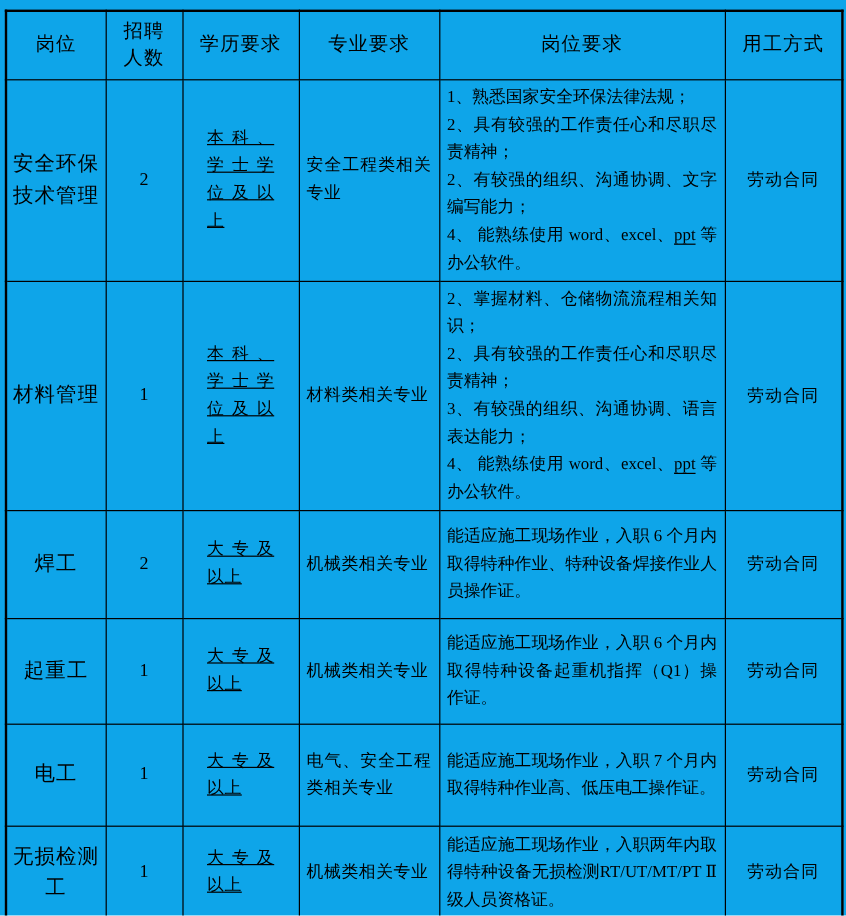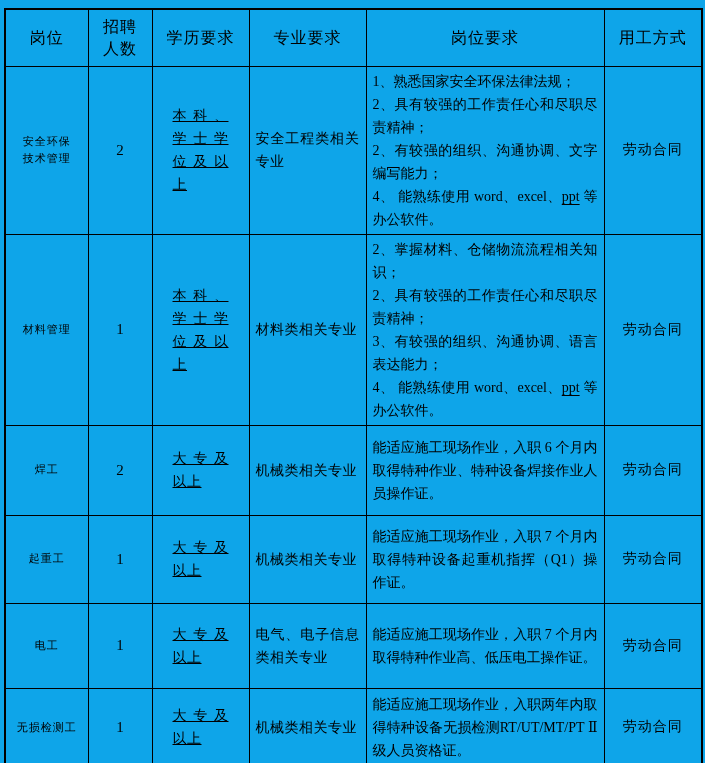--- a/index.html
+++ b/index.html
@@ -39,21 +39,21 @@
     font-size:16px;
     text-align:center;
     padding:2px 13px;
     line-height:1.35;
     letter-spacing:1px;
   }
   td{font-size:14px;}
   .c-pos{
     text-align:center;
     padding:2px 3px;
-    font-size:11px;
+    font-size:17px;
     letter-spacing:1px;
     white-space:pre-line;
     line-height:1.55;
   }
   .c-count{
     text-align:center;
     font-size:15px;
   }
   .c-edu{
     text-align:justify;
@@ -150,29 +150,29 @@
             <div class="req-line">能适应施工现场作业，入职 6 个月内取得特种作业、特种设备焊接作业人员操作证。</div>
           </td>
           <td class="c-emp">劳动合同</td>
         </tr>
         <tr style="height: 88px;">
           <td class="c-pos">起重工</td>
           <td class="c-count">1</td>
           <td class="c-edu">大专及以上</td>
           <td class="c-major">机械类相关专业</td>
           <td class="c-req">
-            <div class="req-line">能适应施工现场作业，入职 7 个月内取得特种设备起重机指挥（Q1）操作证。</div>
+            <div class="req-line">能适应施工现场作业，入职 6 个月内取得特种设备起重机指挥（Q1）操作证。</div>
           </td>
           <td class="c-emp">劳动合同</td>
         </tr>
         <tr style="height: 85px;">
           <td class="c-pos">电工</td>
           <td class="c-count">1</td>
           <td class="c-edu">大专及以上</td>
-          <td class="c-major">电气、电子信息类相关专业</td>
+          <td class="c-major">电气、安全工程类相关专业</td>
           <td class="c-req">
             <div class="req-line">能适应施工现场作业，入职 7 个月内取得特种作业高、低压电工操作证。</div>
           </td>
           <td class="c-emp">劳动合同</td>
         </tr>
         <tr style="height: 79px;">
           <td class="c-pos">无损检测工</td>
           <td class="c-count">1</td>
           <td class="c-edu">大专及以上</td>
           <td class="c-major">机械类相关专业</td>

